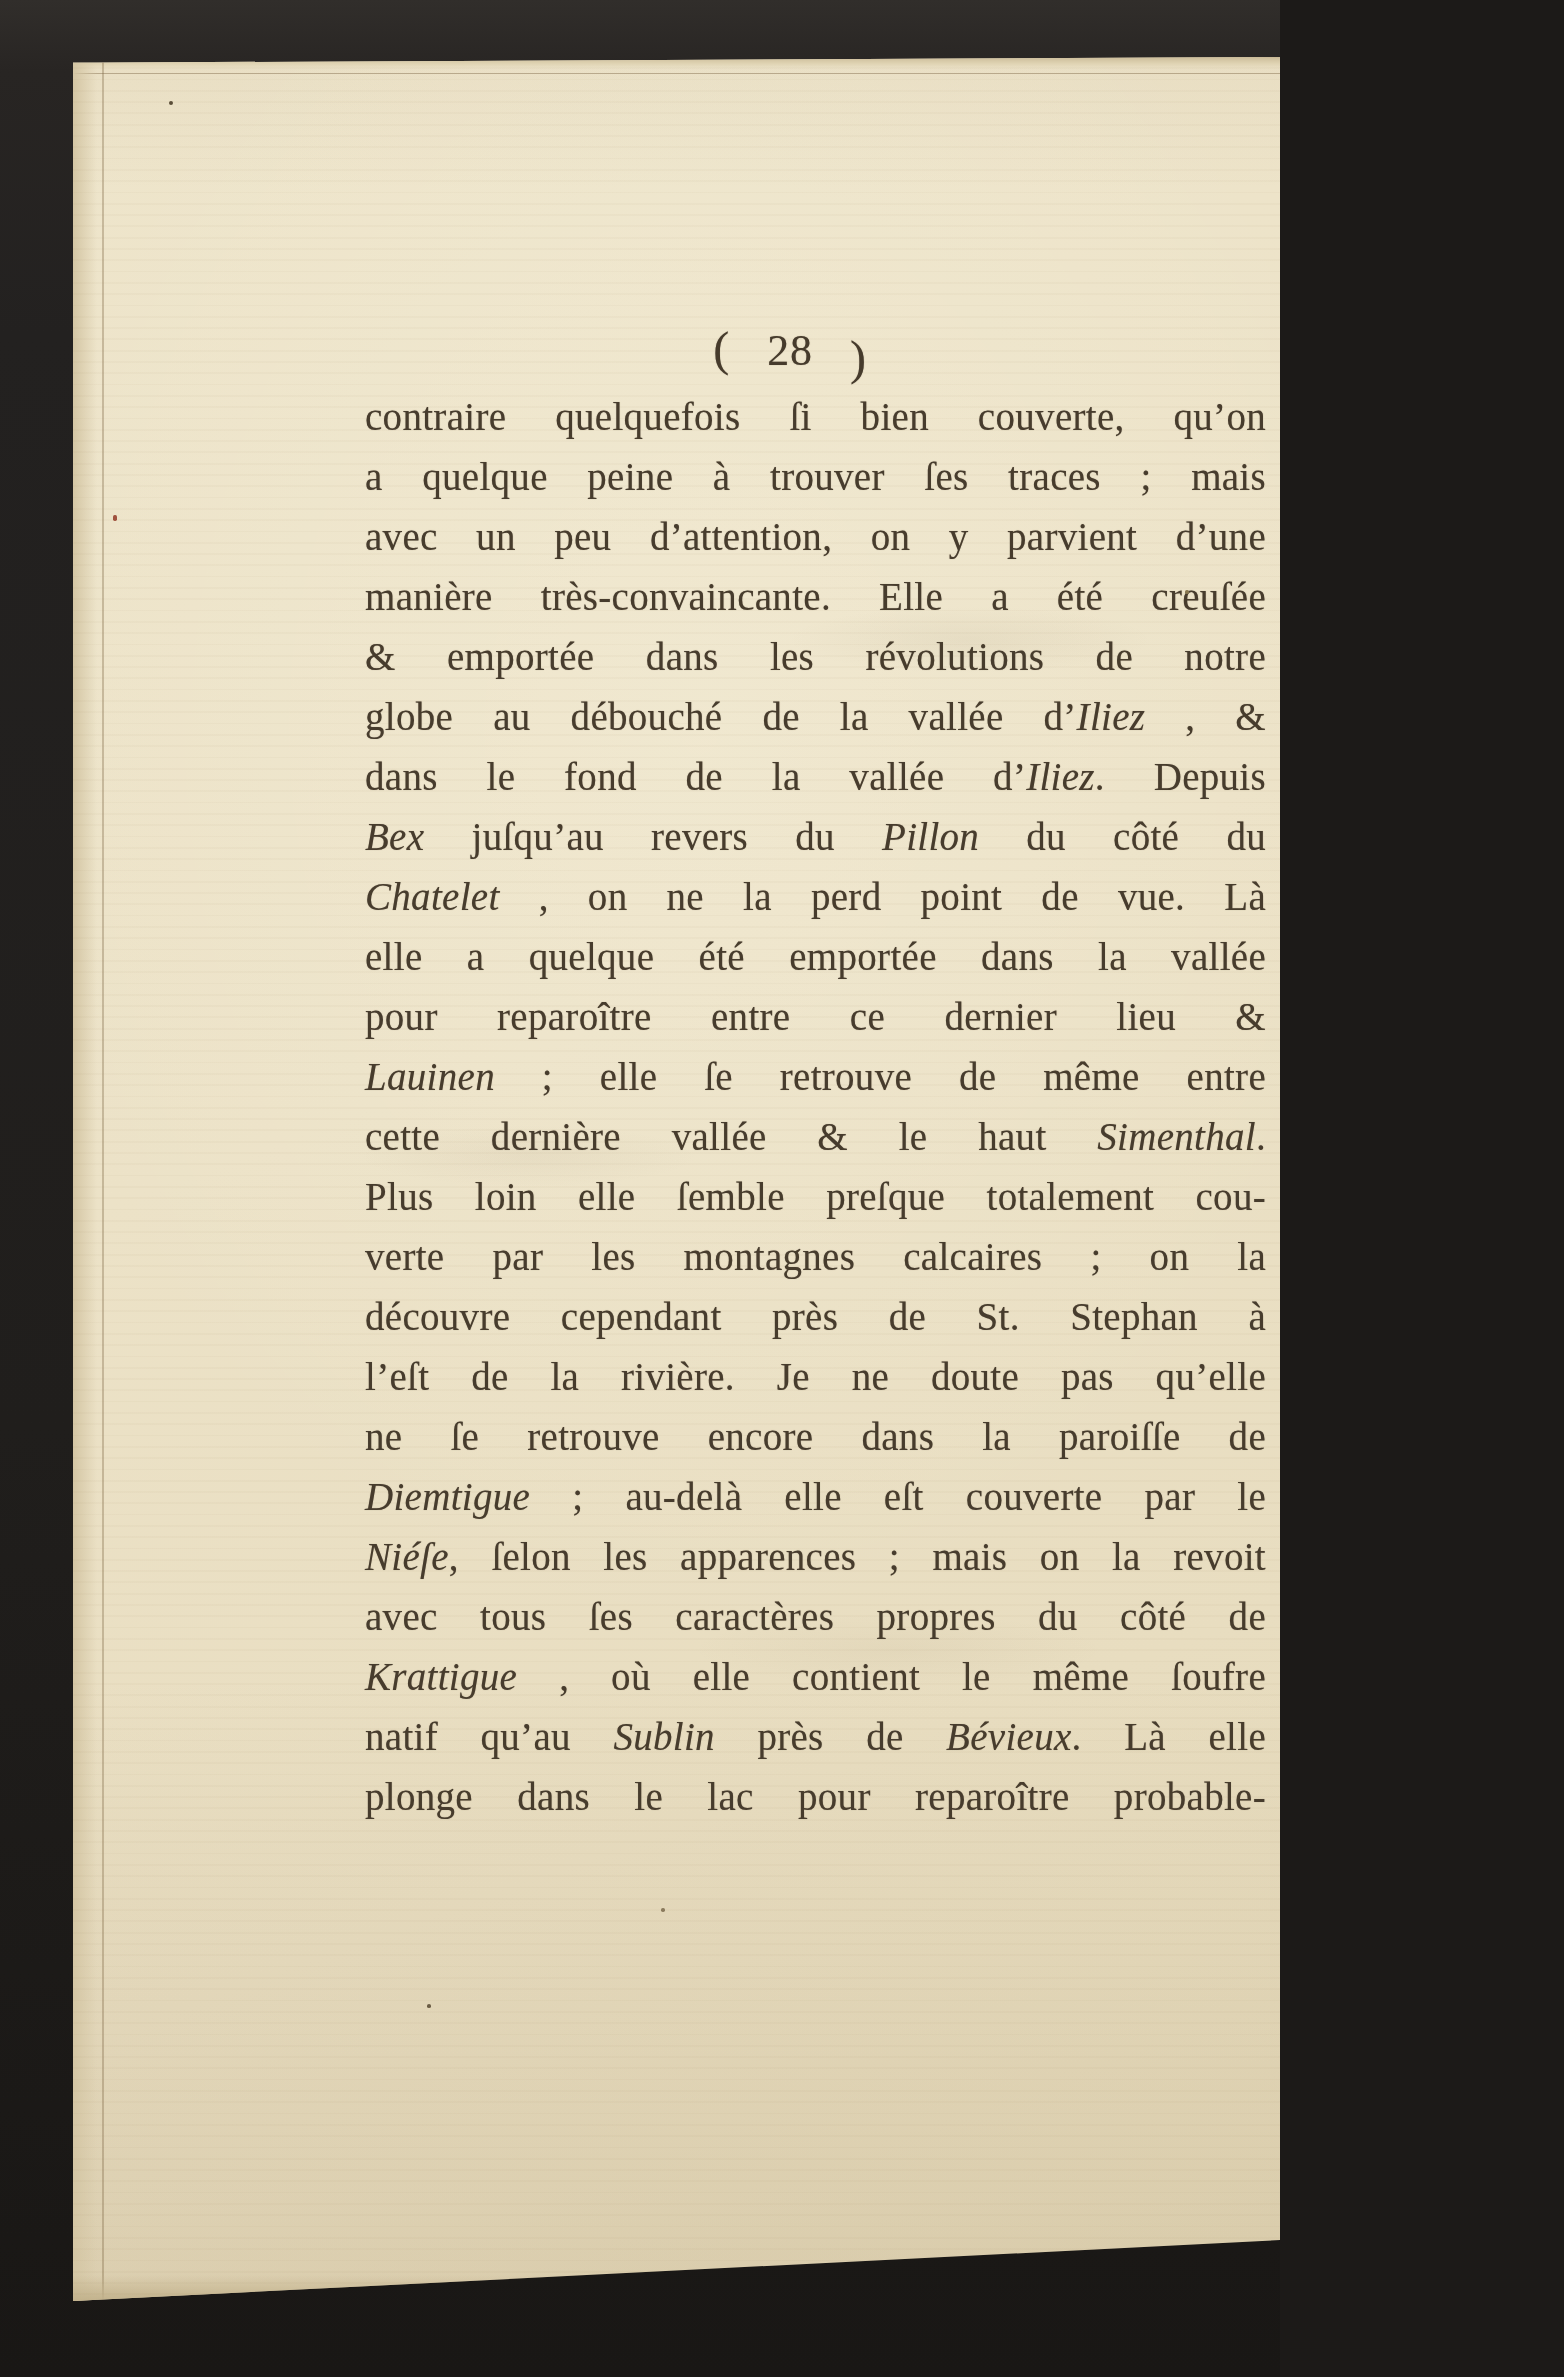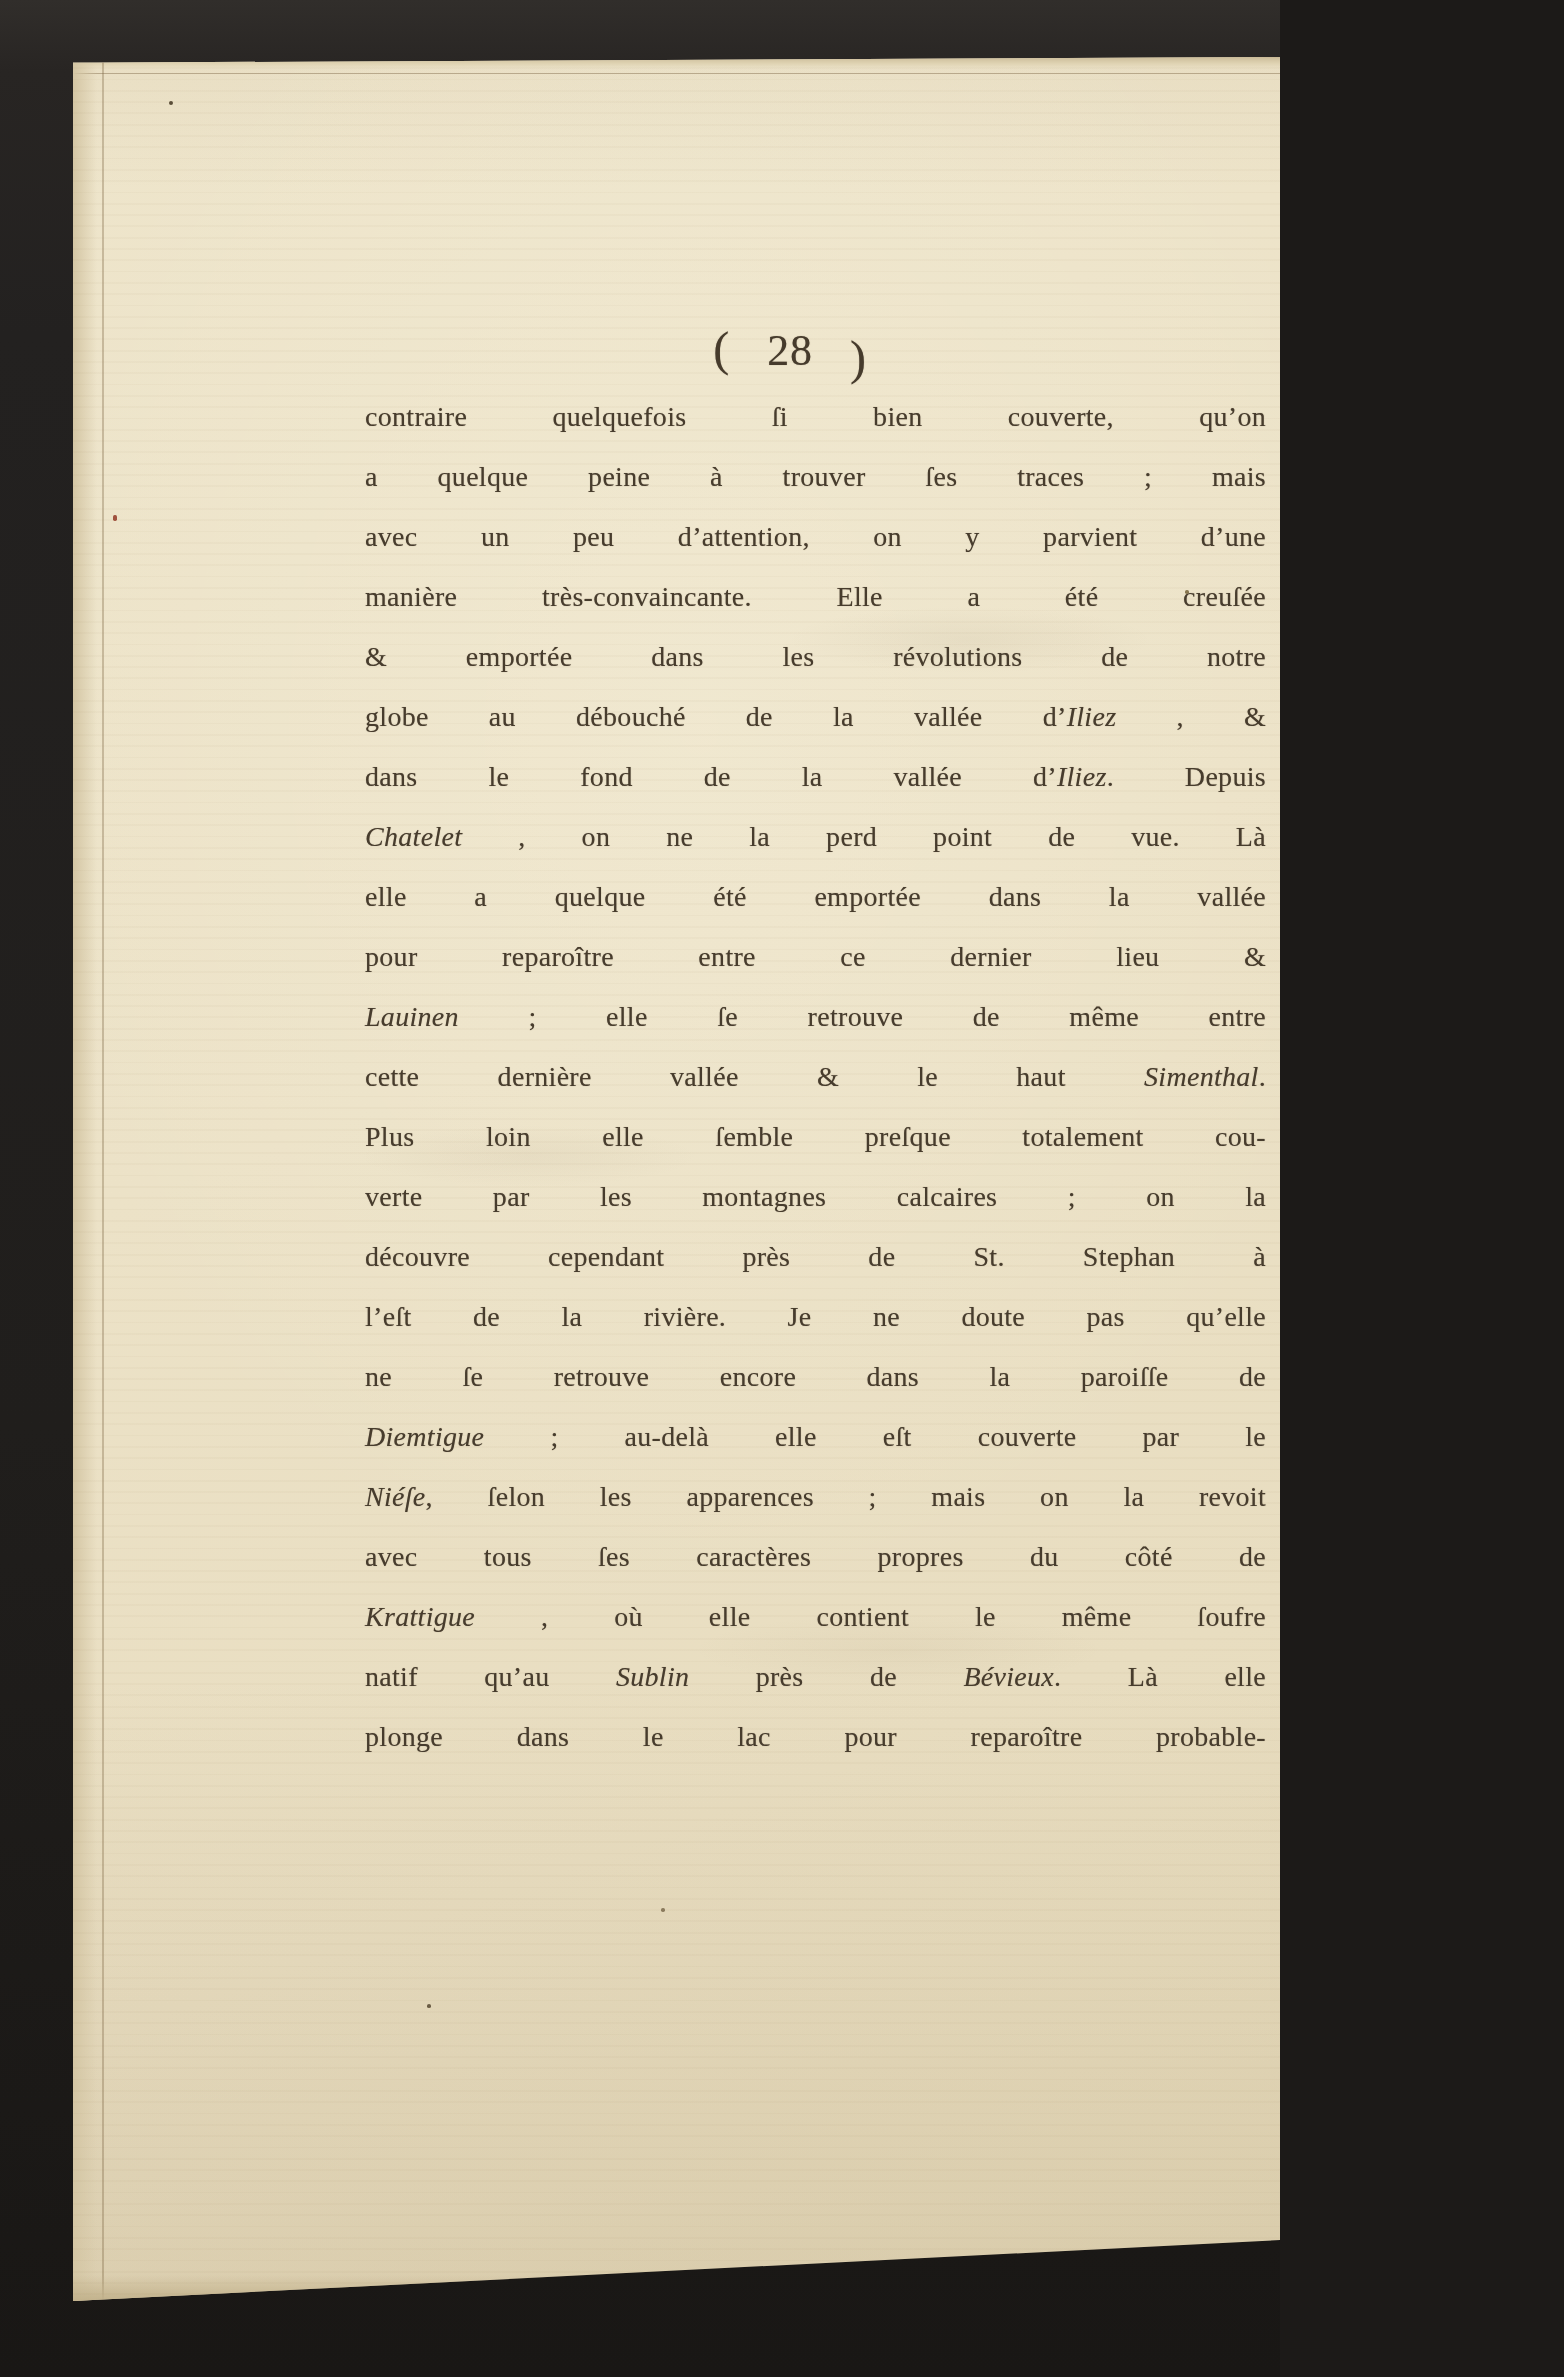--- a/index.html
+++ b/index.html
@@ -65,21 +65,21 @@
     text-align:center;color:#463b2c;font-size:44px;line-height:54px;
     letter-spacing:0.9px;text-shadow:0 0 0.9px rgba(70,58,42,0.5);
     transform:translateX(-24.4px);
   }
   .header .paren{font-size:48px;}
   .header .pnum{margin:0 37px;}
   .header .close{display:inline-block;transform:translateY(8.7px);}
   
   .lines{position:absolute;left:292px;top:331px;width:901px;}
   .text-line{
-    font-size:28px;line-height:60px;color:#473c2d;
+    font-size:39px;line-height:60px;color:#473c2d;
     letter-spacing:0.3px;
     text-align:justify;text-align-last:justify;
     text-shadow:0 0 0.9px rgba(70,58,42,0.45);
   }
   .text-line .it{font-style:italic;}
   
   .speck{position:absolute;border-radius:50%;z-index:7;}
   .s1{left:169px;top:101px;width:4.4px;height:4.4px;background:#5a4d38;}
   .s2{left:113px;top:515px;width:3.5px;height:6.1px;background:#a0523f;border-radius:1.7px;}
   .s3{left:1482px;top:1035px;width:6.1px;height:12.2px;background:#5c4c33;border-radius:1.7px;}
@@ -111,20 +111,21 @@
     </div>
 
     <div class="lines" id="lines">
         <div class="text-line"><span>contraire quelquefois ſi bien couverte, qu’on</span></div>
         <div class="text-line"><span>a quelque peine à trouver ſes traces ; mais</span></div>
         <div class="text-line"><span>avec un peu d’attention, on y parvient d’une</span></div>
         <div class="text-line"><span>manière très-convaincante. Elle a été creuſée</span></div>
         <div class="text-line"><span>&amp; emportée dans les révolutions de notre</span></div>
         <div class="text-line"><span>globe au débouché de la vallée d’</span><span class="it">Iliez</span><span> , &amp;</span></div>
         <div class="text-line"><span>dans le fond de la vallée d’</span><span class="it">Iliez</span><span>. Depuis</span></div>
+        <div class="text-line"><span class="it">Bex</span><span> juſqu’au revers du </span><span class="it">Pillon</span><span> du côté du</span></div>
         <div class="text-line"><span class="it">Chatelet</span><span> , on ne la perd point de vue. Là</span></div>
         <div class="text-line"><span>elle a quelque été emportée dans la vallée</span></div>
         <div class="text-line"><span>pour reparoître entre ce dernier lieu &amp;</span></div>
         <div class="text-line"><span class="it">Lauinen</span><span> ; elle ſe retrouve de même entre</span></div>
         <div class="text-line"><span>cette dernière vallée &amp; le haut </span><span class="it">Simenthal</span><span>.</span></div>
         <div class="text-line"><span>Plus loin elle ſemble preſque totalement cou-</span></div>
         <div class="text-line"><span>verte par les montagnes calcaires ; on la</span></div>
         <div class="text-line"><span>découvre cependant près de St. Stephan à</span></div>
         <div class="text-line"><span>l’eſt de la rivière. Je ne doute pas qu’elle</span></div>
         <div class="text-line"><span>ne ſe retrouve encore dans la paroiſſe de</span></div>

